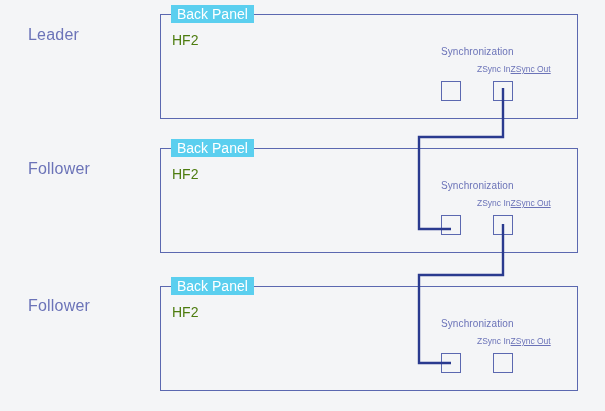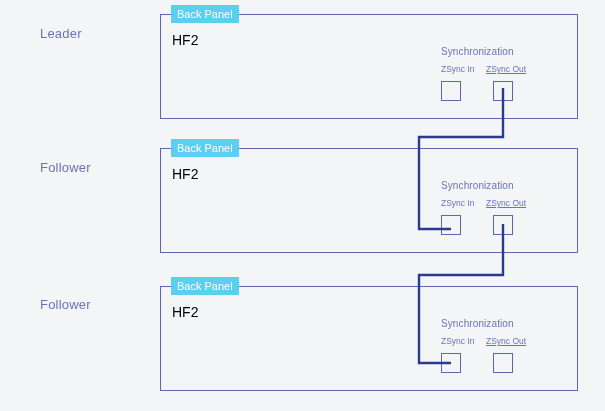--- a/index.html
+++ b/index.html
@@ -33,26 +33,25 @@
     width: 605px;
     height: 411px;
     pointer-events: none;
     z-index: 3;
   }
 
   
   .role-label {
     position: absolute;
     left: 28px;
-    font-size: 13px;
+    font-size: 16px;
     letter-spacing: 0.2px;
     color: #6b73b8;
     white-space: nowrap;
     z-index: 2;
-    margin-left: 12px;
   }
 
   
   .device {
     position: absolute;
     left: 160px;
     width: 418px;
     height: 105px;
     z-index: 1;
   }
@@ -65,53 +64,54 @@
     box-sizing: border-box;
     border: 1px solid #5b68b0;
     background: transparent;
   }
   .panel-badge {
     position: absolute;
     left: 11px;
     top: -9px;
     background: #5bcfef;
     color: #ffffff;
-    font-size: 11px;
+    font-size: 14px;
     line-height: 18px;
     height: 18px;
     padding: 0 6px;
     white-space: nowrap;
     z-index: 2;
   }
   .device-model {
     position: absolute;
     left: 12px;
     top: 18px;
     font-size: 14px;
-    color: #000000;
+    color: #4d7c0f;
     white-space: nowrap;
   }
 
   
   .sync-group {
     position: absolute;
     left: 281px;
     top: 32px;
     width: 90px;
   }
   .sync-title {
     font-size: 10px;
     color: #6b73b8;
     white-space: nowrap;
     letter-spacing: 0.1px;
   }
   .port-labels {
     margin-top: 7px;
     display: flex;
     white-space: nowrap;
+    margin-left: 36px;
   }
   .port-label {
     font-size: 8.5px;
     color: #6b73b8;
     white-space: nowrap;
   }
   .port-label.in-lbl  { width: 52px; }
   .port-label.out-lbl { width: 52px; text-decoration: underline; }
 
   .port-boxes {

